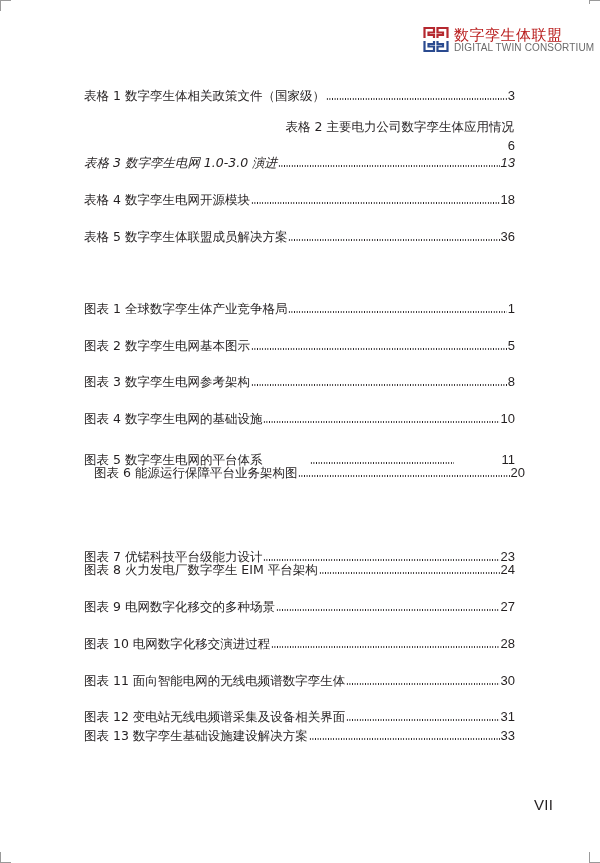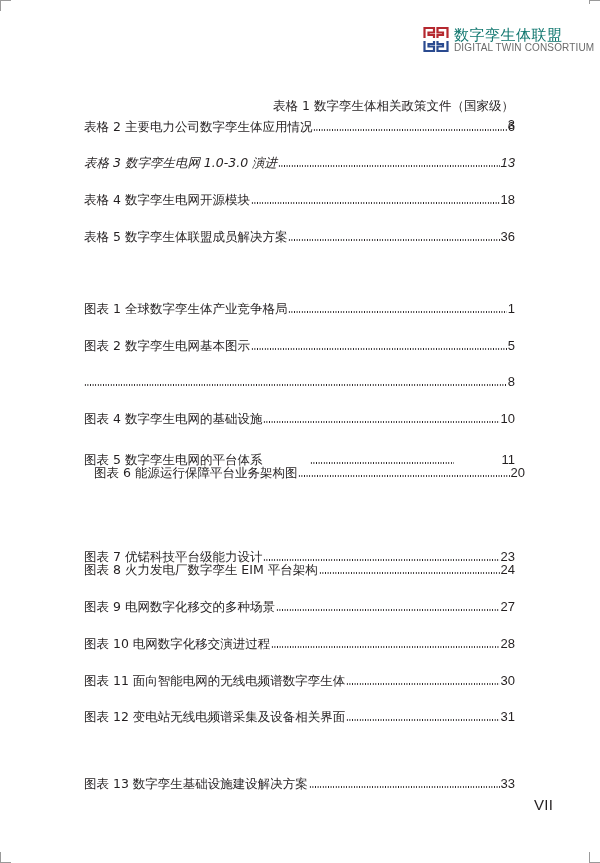--- a/index.html
+++ b/index.html
@@ -40,21 +40,21 @@
       height: 27px;
       margin-right: 5px;
     }
     .logo-text {
       display: flex;
       flex-direction: column;
     }
     .logo-cn {
       font-size: 15px;
       line-height: 16px;
-      color: #0f766e;
+      color: #b91c1c;
       letter-spacing: 0.5px;
       white-space: nowrap;
     }
     .logo-en {
       font-family: "Liberation Sans", sans-serif;
       font-size: 10px;
       line-height: 9px;
       color: #6b6b6b;
       letter-spacing: 0.15px;
       white-space: nowrap;
@@ -133,26 +133,26 @@
       <path d="M14.5 15 V18 H20 V20.5 H14.5 V25 H24.5 V15"></path>
     </g>
   </svg>
   <div class="logo-text">
     <span class="logo-cn">数字孪生体联盟</span>
     <span class="logo-en">DIGITAL TWIN CONSORTIUM</span>
   </div>
 </div>
 
 <div class="toc-list" style="top:0;">
-  <div class="toc-row" style="top:98px;flex-direction:column;">
+  <div class="toc-row" style="top:88px;">
     <span class="toc-title">表格 1 数字孪生体相关政策文件（国家级）</span>
     <span class="toc-leader"></span>
     <span class="toc-page">3</span>
   </div>
-  <div class="toc-row" style="top:119px;">
+  <div class="toc-row" style="top:119px;flex-direction:column;">
     <span class="toc-title">表格 2 主要电力公司数字孪生体应用情况</span>
     <span class="toc-leader"></span>
     <span class="toc-page">6</span>
   </div>
   <div class="toc-row" style="top:155px;font-style:italic;">
     <span class="toc-title">表格 3 数字孪生电网 1.0-3.0 演进</span>
     <span class="toc-leader"></span>
     <span class="toc-page">13</span>
   </div>
   <div class="toc-row" style="top:192px;">
@@ -172,20 +172,21 @@
     <span class="toc-title">图表 1 全球数字孪生体产业竞争格局</span>
     <span class="toc-leader"></span>
     <span class="toc-page">1</span>
   </div>
   <div class="toc-row" style="top:338px;">
     <span class="toc-title">图表 2 数字孪生电网基本图示</span>
     <span class="toc-leader"></span>
     <span class="toc-page">5</span>
   </div>
   <div class="toc-row" style="top:374px;">
+    <span class="toc-title">图表 3 数字孪生电网参考架构</span>
     <span class="toc-leader"></span>
     <span class="toc-page">8</span>
   </div>
   <div class="toc-row" style="top:411px;">
     <span class="toc-title">图表 4 数字孪生电网的基础设施</span>
     <span class="toc-leader"></span>
     <span class="toc-page">10</span>
   </div>
   <div class="toc-row" style="top:452px;gap:47px;">
     <span class="toc-title">图表 5 数字孪生电网的平台体系</span>
@@ -220,20 +221,20 @@
   <div class="toc-row" style="top:673px;">
     <span class="toc-title">图表 11 面向智能电网的无线电频谱数字孪生体</span>
     <span class="toc-leader"></span>
     <span class="toc-page">30</span>
   </div>
   <div class="toc-row" style="top:709px;">
     <span class="toc-title">图表 12 变电站无线电频谱采集及设备相关界面</span>
     <span class="toc-leader"></span>
     <span class="toc-page">31</span>
   </div>
-  <div class="toc-row" style="top:776px;">
+  <div class="toc-row" style="top:728px;">
     <span class="toc-title">图表 13 数字孪生基础设施建设解决方案</span>
     <span class="toc-leader"></span>
     <span class="toc-page">33</span>
   </div>
 </div>
 
 <div class="page-number">VII</div>
 
 </body></html>

